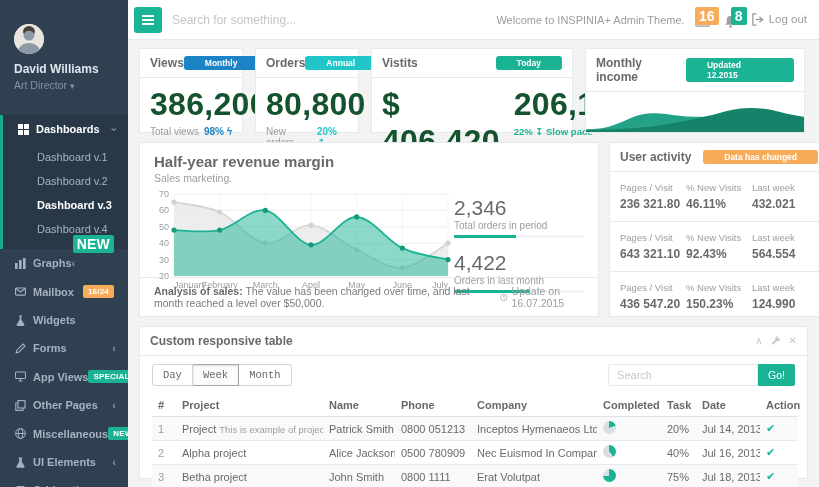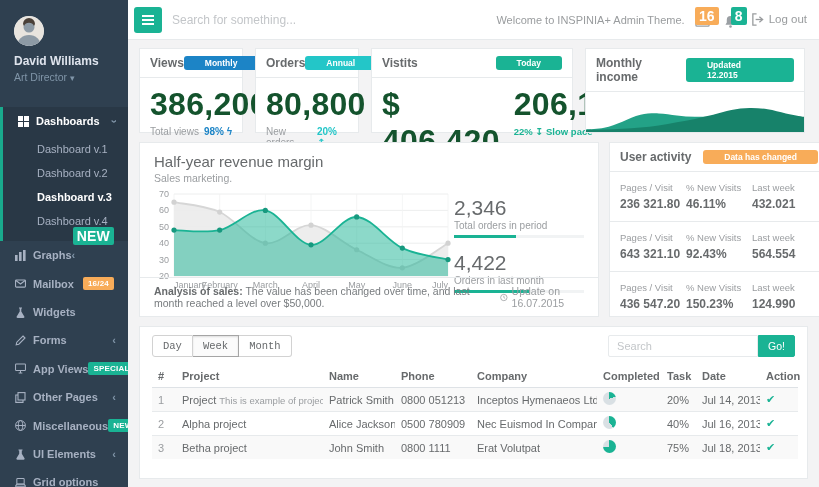--- a/index.html
+++ b/index.html
@@ -2,21 +2,21 @@
 <html><head>
 <meta charset="utf-8">
 <style>
   * { margin:0; padding:0; box-sizing:border-box; }
   html,body { width:819px; height:487px; overflow:hidden; }
   body { font-family:"Liberation Sans","DejaVu Sans",sans-serif; background:#f3f3f4; color:#676a6c; font-size:12px; }
   #app { display:flex; width:819px; height:487px; }
 
   
   .sidebar { width:128px; min-width:128px; background:#2f4050; height:100%; overflow:hidden; }
-  .profile { padding:16px 0 14px 14px; }
+  .profile { padding:24px 0 14px 14px; }
   .avatar { width:30px; height:30px; border-radius:50%; background:#dfe3e6; overflow:hidden; display:block; margin-bottom:8px; }
   .profile .uname { color:#dfe4ed; font-weight:bold; font-size:12px; margin-bottom:3px; }
   .profile .urole { color:#8095a8; font-size:10.5px; }
   .profile .urole .caret { font-size:9px; }
   .nav { list-style:none; margin-top:10px; }
   .nav > li { position:relative; }
   .nav > li > .nav-link { display:flex; align-items:center; padding:8px 8px 8px 14px; color:#a7b1c2; font-size:11px; font-weight:bold; cursor:pointer; }
   .nav > li.active { background:#293846; border-left:3px solid #19aa8d; }
   .nav > li.active > .nav-link { color:#ffffff; }
   .nav .micon { width:12px; height:12px; margin-right:7px; display:inline-flex; align-items:center; justify-content:center; flex:none; }
@@ -67,21 +67,21 @@
   .w-views{width:104px;} .w-orders{width:104px;} .w-visits{width:202px;} .w-income{width:220px;}
   .visit-cols { display:flex; gap:14px; }
   .visit-cols .vcol .vdelta { color:#1ab394; font-weight:bold; font-size:9.5px; margin-top:3px; }
   .income-body { flex:1; position:relative; overflow:hidden; }
   .income-body svg { position:absolute; left:0; bottom:0; width:100%; height:100%; }
 
   
   .row2 { display:flex; gap:10px; height:175px; }
   .revenue { flex:1; display:flex; flex-direction:column; }
   .rev-head { display:flex; justify-content:space-between; padding:10px 14px 2px; }
-  .rev-head h2 { font-size:15px; font-weight:normal; color:#676a6c; }
+  .rev-head h2 { font-size:15px; font-weight:bold; color:#676a6c; }
   .rev-head .sub { font-size:10.5px; color:#9a9da0; margin-top:2px; }
   .rev-right { text-align:right; font-size:10.5px; color:#9a9da0; line-height:1.5; }
   .rev-right b { color:#676a6c; }
   .rev-main { flex:1; display:flex; padding:2px 14px 0; min-height:0; }
   .rev-chart { width:300px; height:104px; }
   .rev-stats { margin-left:auto; width:130px; padding-top:8px; }
   .rstat { margin-bottom:13px; }
   .rstat .rnum { font-size:21px; font-weight:100; color:#676a6c; line-height:1.1; }
   .rstat .rlab { font-size:10px; color:#9a9da0; margin:1px 0 4px; }
   .pbar { height:3px; background:#f1f3f4; width:100%; }
@@ -497,20 +497,32 @@
                 <div class="act-col">
                   <div class="alab">Last week</div>
                   <div class="aval">124.990</div>
                 </div>
               </div>
             </div>
         </div>
       </div>
 
       <div class="ibox tablebox">
+        <div class="ibox-title">
+          <h3>Custom responsive table</h3>
+          <div class="tools">
+            <span>∧</span>
+            <span>
+                <svg viewBox="0 0 12 12" fill="currentColor">
+                  <path d="M10.8 2.2 a3 3 0 0 1 -3.9 3.9 L3 10 a1.1 1.1 0 0 1 -1.6 -1.6 L5.3 4.5 a3 3 0 0 1 3.9 -3.9 L7.4 2.4 l1.6 1.6 z"></path>
+                </svg>
+              </span>
+            <span>✕</span>
+          </div>
+        </div>
         <div class="tbl-controls">
           <div class="btngroup" id="range-group">
               <button class="">Day</button>
               <button class="active">Week</button>
               <button class="">Month</button>
             </div>
           <div class="searchwrap">
             <input type="text" placeholder="Search" style="">
             <button>Go!</button>
           </div>

